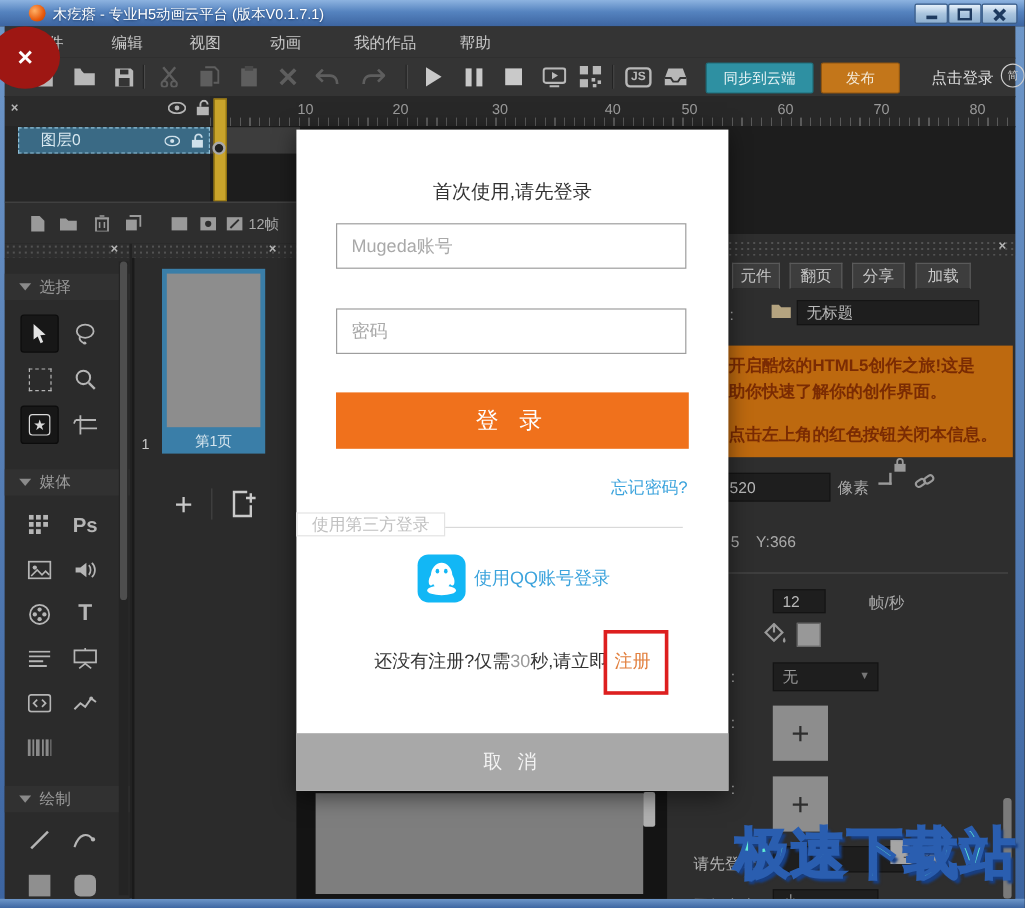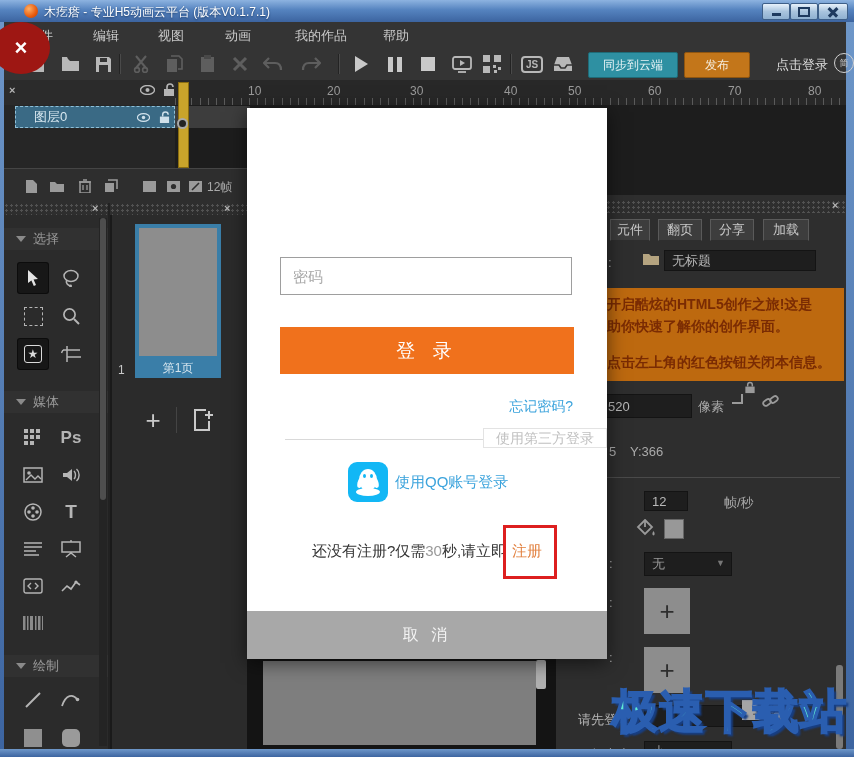--- a/index.html
+++ b/index.html
@@ -105,21 +105,21 @@
   
   .modal{left:247px;top:108px;width:360px;height:551px;background:#fff;box-shadow:0 4px 18px rgba(0,0,0,.55);z-index:100;}
   .mtitle{position:absolute;left:0;top:42px;width:100%;text-align:center;color:#333;font-size:16px;}
   .minput{position:absolute;left:33px;width:292px;height:38px;border:1px solid #9e9e9e;font-size:15px;color:#333;
     padding:0 12px;box-sizing:border-box;font-family:"Liberation Sans",sans-serif;background:#fff;}
   .minput::placeholder{color:#a9a9a9;}
   .loginbtn{position:absolute;left:33px;top:219px;width:294px;height:47px;background:#f0711c;border:none;
     color:#fff;font-size:19px;letter-spacing:6px;font-family:"Liberation Sans",sans-serif;}
   .forgot{position:absolute;right:34px;top:290px;color:#3ba3dc;font-size:14px;}
   .divline{position:absolute;left:38px;top:331px;width:284px;height:1px;background:#d9d9d9;}
-  .divlbl{position:absolute;left:0;top:321px;width:100%;text-align:right;}
+  .divlbl{position:absolute;left:0;top:321px;width:100%;text-align:left;}
   .divlbl span{background:#fff;border:1px solid #e3e3e3;color:#c0c0c0;font-size:14px;padding:1px 12px;}
   .qqicon{position:absolute;left:101px;top:354px;width:40px;height:40px;background:#12b7f5;border-radius:9px;
     display:flex;align-items:center;justify-content:center;}
   .qqtxt{position:absolute;left:148px;top:365px;color:#3ba3dc;font-size:15px;}
   .regline{position:absolute;left:0;top:434px;width:100%;text-align:center;font-size:15px;color:#333;}
   .regline .sec{color:#999;} .regline .lnk{color:#e2803f;margin-left:6px;}
   .redbox{position:absolute;left:256px;top:417px;width:48px;height:48px;border:3px solid #dd1f1f;}
   .cancelbar{position:absolute;left:0;top:503px;width:360px;height:48px;background:#a8a8a8;color:#f4f4f4;
     font-size:16px;letter-spacing:4px;display:flex;align-items:center;justify-content:center;}
   
@@ -599,20 +599,22 @@
       <span>小</span>
       <span class="car">▼</span>
       </div>
 
     <div class="vthumb" style="left:280px;top:470px;width:7px;height:84px;background:#7a7a7a;"></div>
   </div>
 
   <div class="abs wmark">极速下载站</div>
 
   <div class="abs modal">
+    <div class="mtitle">首次使用,请先登录</div>
+    <input class="minput" style="top: 78px;" type="text" placeholder="Mugeda账号">
     <input class="minput" style="top: 149px;" type="text" placeholder="密码">
     <button class="loginbtn">登 录</button>
     <span class="forgot">忘记密码?</span>
     <div class="divline"></div>
     <div class="divlbl">
       <span>使用第三方登录</span></div>
     <div class="qqicon">
       <svg width="30" height="32" viewBox="0 0 30 32">
           <ellipse cx="15" cy="14" rx="9" ry="11" fill="#fff"></ellipse>
           <ellipse cx="15" cy="26" rx="12" ry="4" fill="#fff"></ellipse>

